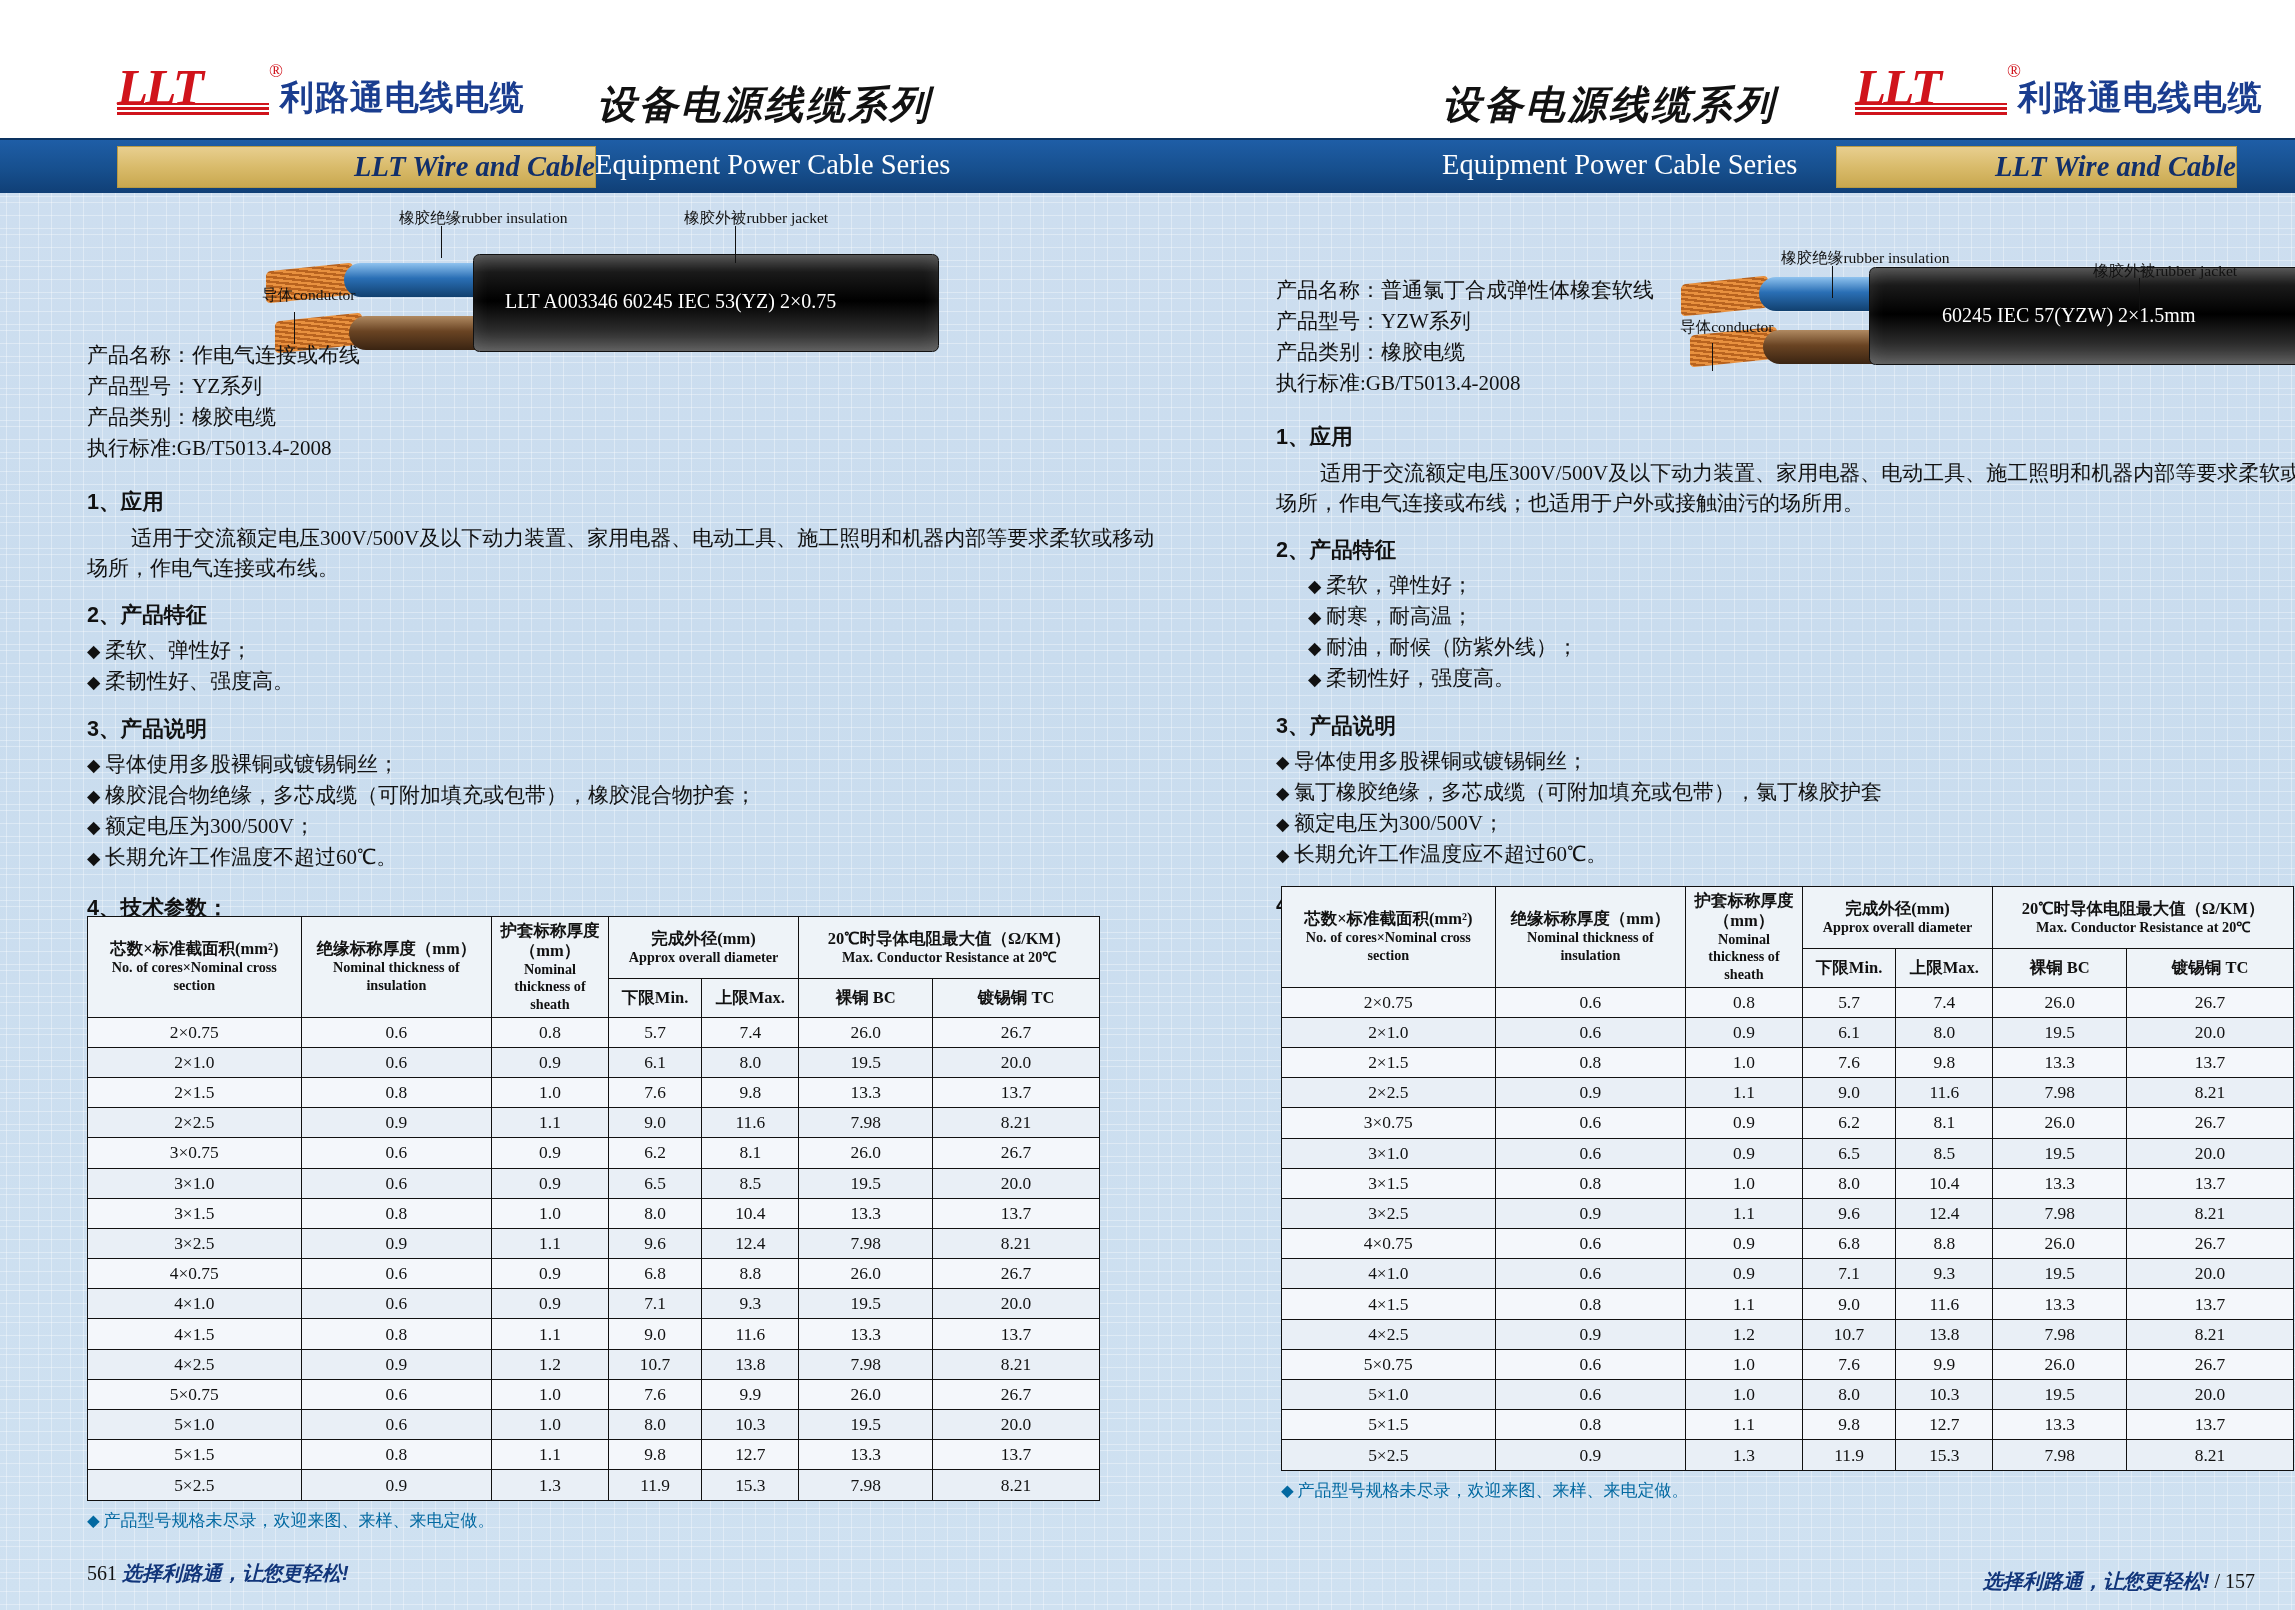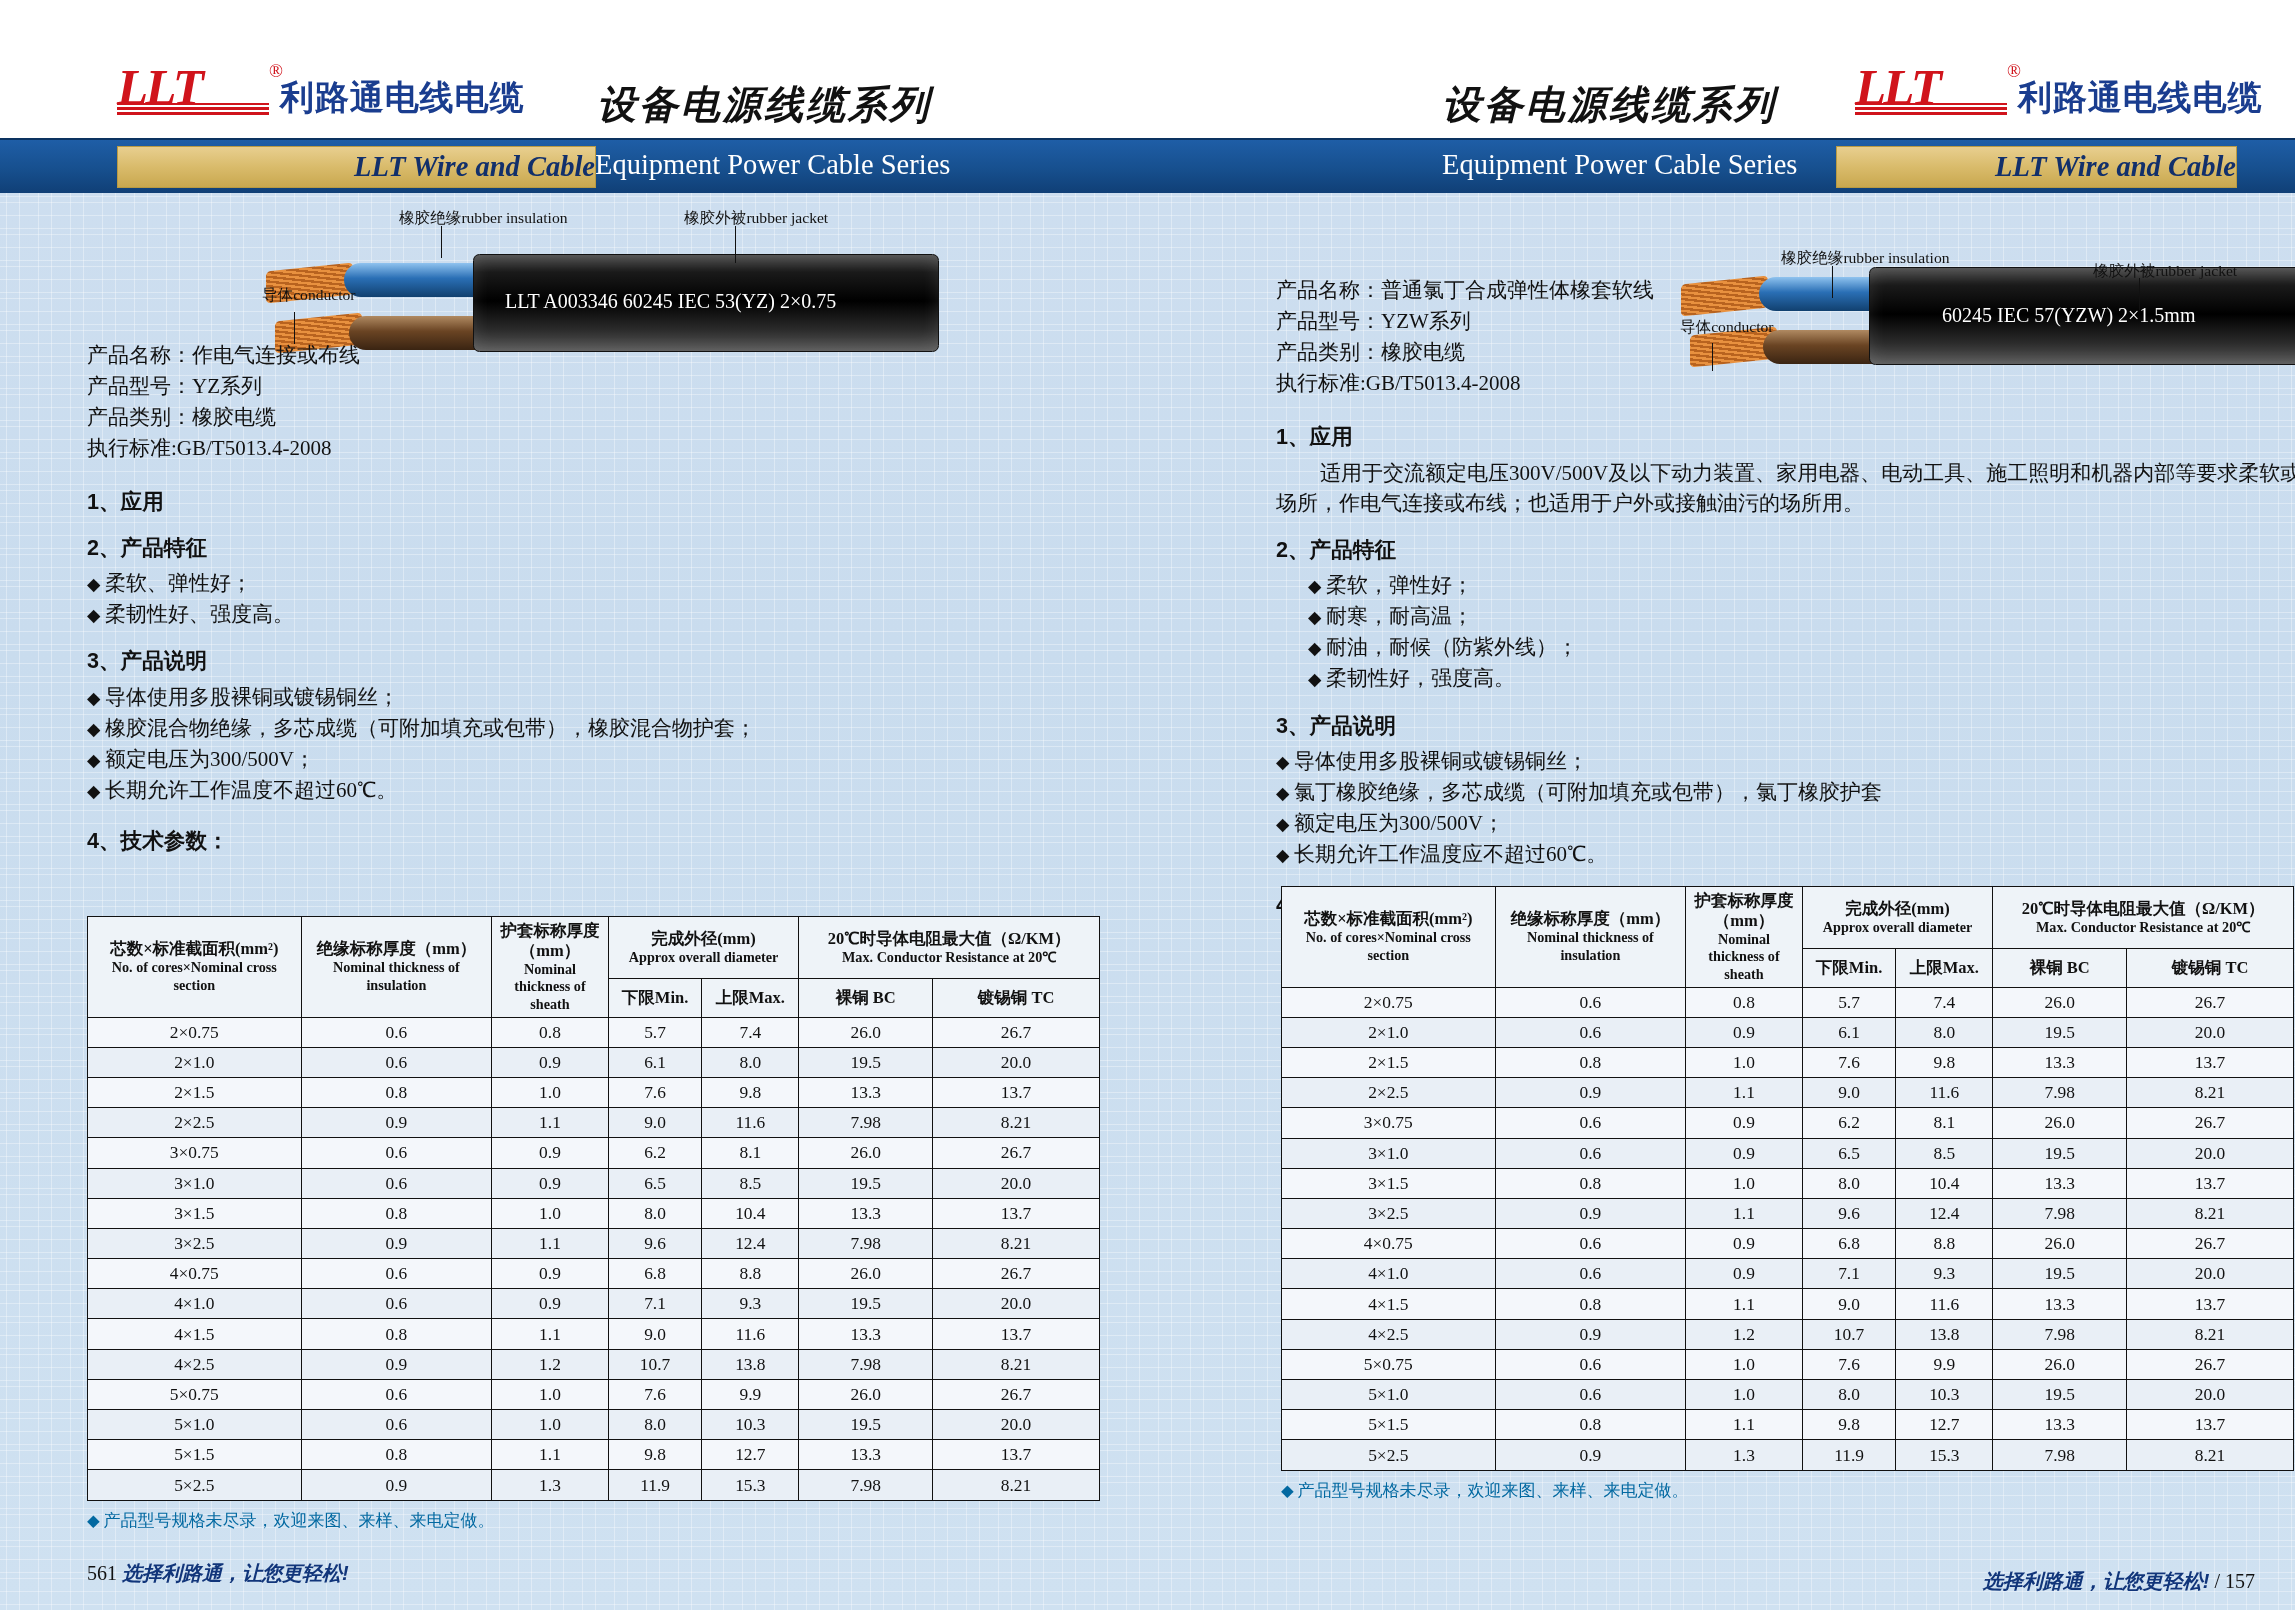--- a/index.html
+++ b/index.html
@@ -215,20 +215,21 @@
 
   <div class="col col-left" style="top:340px;">
     <div class="spec-lines">
       <div>产品名称：作电气连接或布线</div>
       <div>产品型号：YZ系列</div>
       <div>产品类别：橡胶电缆</div>
       <div>执行标准:GB/T5013.4-2008</div>
     </div>
 
     <div class="sec-title" style="margin-top:23px;">1、应用</div>
+    <div class="para">适用于交流额定电压300V/500V及以下动力装置、家用电器、电动工具、施工照明和机器内部等要求柔软或移动场所，作电气连接或布线。</div>
 
     <div class="sec-title">2、产品特征</div>
     <div class="bullets">
       <div>柔软、弹性好；</div>
       <div>柔韧性好、强度高。</div>
     </div>
 
     <div class="sec-title">3、产品说明</div>
     <div class="bullets">
       <div>导体使用多股裸铜或镀锡铜丝；</div>

